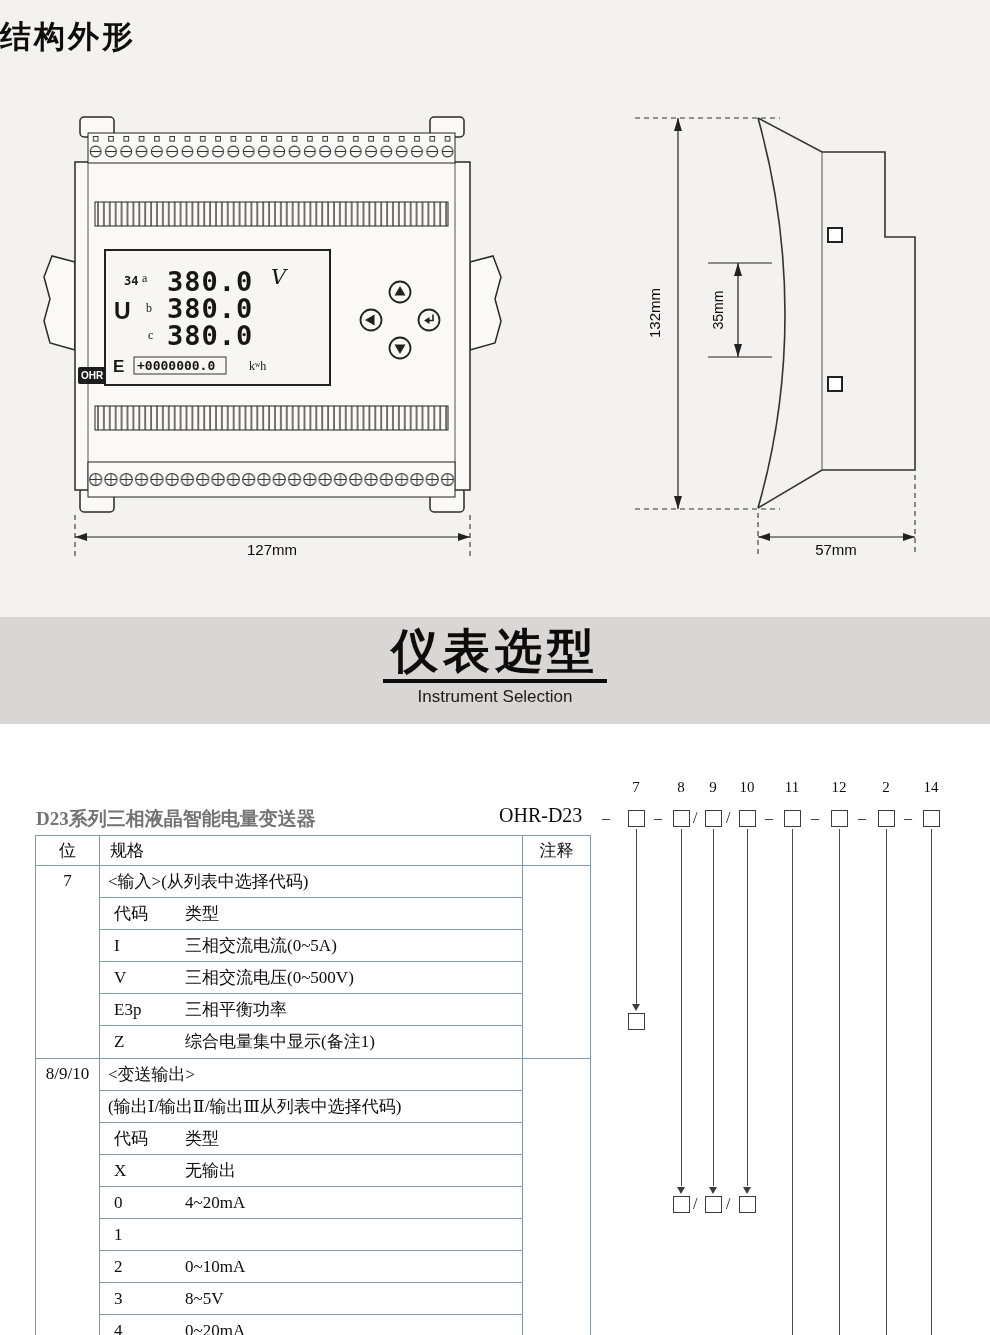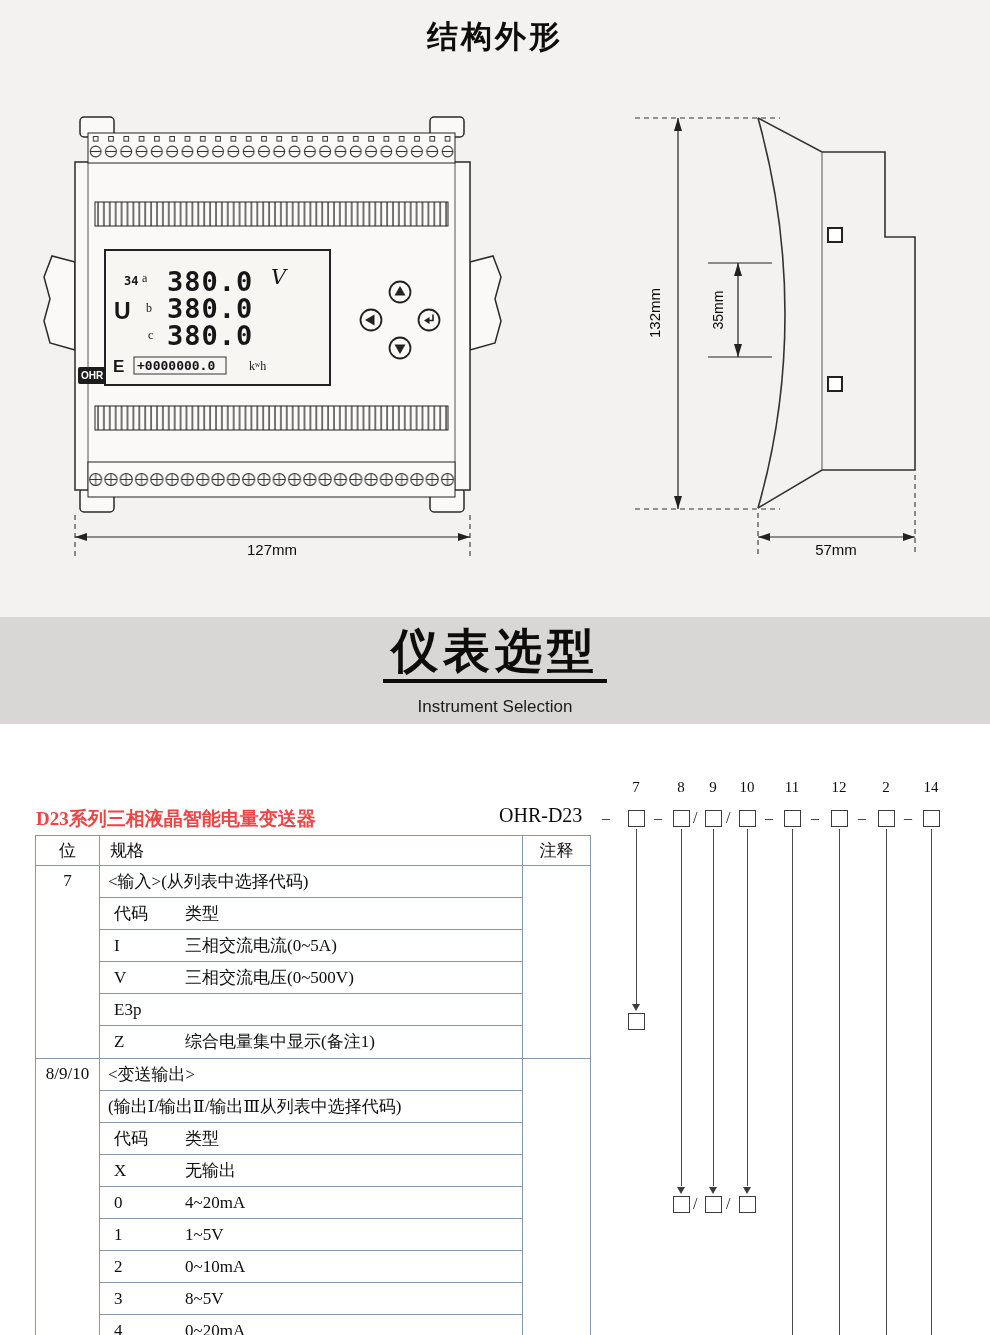--- a/index.html
+++ b/index.html
@@ -1,21 +1,21 @@
 <!DOCTYPE html>
 <html><head>
 <meta charset="utf-8">
 <style>
   *{margin:0;padding:0;box-sizing:border-box}
   body{font-family:"Liberation Sans","DejaVu Sans",sans-serif;background:#ffffff}
   .page{position:relative;width:990px;height:1335px;overflow:hidden;background:#fff;color:#111}
 
   
   .top-section{position:absolute;left:0;top:0;width:990px;height:617px;background:#f3f2f0}
-  .sec-title{position:absolute;top:16px;left:0;width:100%;text-align:center;font-size:31px;font-weight:bold;letter-spacing:3px;color:#0d0d0d}
+  .sec-title{position:absolute;top:16px;left:0;width:100%;text-align:left;font-size:31px;font-weight:bold;letter-spacing:3px;color:#0d0d0d}
   svg.front-view{position:absolute;left:40px;top:105px}
   svg.side-view{position:absolute;left:630px;top:105px}
   .part{fill:#faf9f7;stroke:#2a2a2a;stroke-width:1.5}
   .dashln{stroke:#333;stroke-width:1.1;stroke-dasharray:5 4;fill:none}
   .dim{stroke:#222;stroke-width:1.2;fill:none}
   .solid{stroke:#222;stroke-width:1.2}
   .outline{fill:none;stroke:#333;stroke-width:1.6}
   .thin{stroke:#555;stroke-width:1}
   .sq{fill:#fff;stroke:#222;stroke-width:2}
   .dimlabel{font-family:"Liberation Sans","DejaVu Sans",sans-serif;font-size:15px;fill:#0c0c0c;text-anchor:middle}
@@ -25,25 +25,25 @@
   .s12{font-size:12px}.s13{font-size:13px}
   .lbl{font-family:"Liberation Serif","DejaVu Serif",serif;fill:#161616;font-size:12px}
   .vunit{font-family:"DejaVu Serif","Liberation Serif",serif;font-style:italic;font-size:21px;fill:#161616}
   .ulbl{font-family:"Liberation Sans","DejaVu Sans",sans-serif;font-weight:bold;font-size:23px;fill:#161616}
   .elbl{font-family:"Liberation Sans","DejaVu Sans",sans-serif;font-weight:bold;font-size:17px;fill:#161616}
   .brand{font-family:"Liberation Sans","DejaVu Sans",sans-serif;font-weight:bold;font-size:10px;fill:#fff;text-anchor:middle}
 
   
   .banner{position:absolute;left:0;top:617px;width:990px;height:107px;background:#d9d7d5;text-align:center}
   .banner-title{display:inline-block;margin-top:8px;font-size:47px;font-weight:bold;letter-spacing:5px;color:#0c0c0c;border-bottom:4px solid #0c0c0c;padding:0 8px 2px;line-height:1.1}
-  .banner-sub{font-size:17px;color:#1b1b1b;margin-top:14px}
+  .banner-sub{font-size:17px;color:#1b1b1b;margin-top:4px}
 
   
   .order-layer{position:absolute;left:0;top:0;width:990px;height:1335px}
-  .order-title{position:absolute;left:36px;top:806px;font-family:"Liberation Serif","DejaVu Serif",serif;font-weight:bold;font-size:19px;color:#ef4444}
+  .order-title{position:absolute;left:36px;top:806px;font-family:"Liberation Serif","DejaVu Serif",serif;font-weight:bold;font-size:19px;color:#737373}
   .order-model{position:absolute;left:499px;top:804px;font-family:"Liberation Serif","DejaVu Serif",serif;font-weight:normal;font-size:20px;color:#0b0b0b}
   .pnum{position:absolute;top:779px;width:24px;text-align:center;font-family:"Liberation Serif","DejaVu Serif",serif;font-size:15px;color:#0b0b0b}
   .cbox{position:absolute;width:17px;height:17px;border:1px solid #3d3d3d;background:#fff}
   .sep{position:absolute;font-size:16px;font-family:"Liberation Serif","DejaVu Serif",serif;color:#222;line-height:18px}
   .vline{position:absolute;width:1px;background:#4a4a4a}
   .darr{position:absolute;width:0;height:0;border-left:4.5px solid transparent;border-right:4.5px solid transparent;border-top:7px solid #3d3d3d}
 
   .otable{position:absolute;left:35px;top:835px;width:556px;border:1px solid #8296ac;border-bottom:none;font-family:"Liberation Serif","DejaVu Serif",serif;font-size:17px;color:#0d0d0d}
   .ohead{display:grid;grid-template-columns:64px 422px 68px;height:30px;line-height:29px;border-bottom:1px solid #8296ac}
   .ohead .hpos{text-align:center;border-right:1px solid #8296ac}
@@ -265,20 +265,21 @@
           <div class="srow">
             <span class="scode">I</span>
             <span class="stype">三相交流电流(0~5A)</span>
           </div>
           <div class="srow">
             <span class="scode">V</span>
             <span class="stype">三相交流电压(0~500V)</span>
           </div>
           <div class="srow">
             <span class="scode">E3p</span>
+            <span class="stype">三相平衡功率</span>
           </div>
           <div class="srow">
             <span class="scode">Z</span>
             <span class="stype">综合电量集中显示(备注1)</span>
           </div>
         </div>
         <div class="onote"></div>
       </div>
 
       <div class="ogroup">
@@ -293,21 +294,20 @@
           <div class="srow">
             <span class="scode">X</span>
             <span class="stype">无输出</span>
           </div>
           <div class="srow">
             <span class="scode">0</span>
             <span class="stype">4~20mA</span>
           </div>
           <div class="srow">
             <span class="scode">1</span>
-            <span class="stype">1~5V</span>
           </div>
           <div class="srow">
             <span class="scode">2</span>
             <span class="stype">0~10mA</span>
           </div>
           <div class="srow">
             <span class="scode">3</span>
             <span class="stype">8~5V</span>
           </div>
           <div class="srow">

